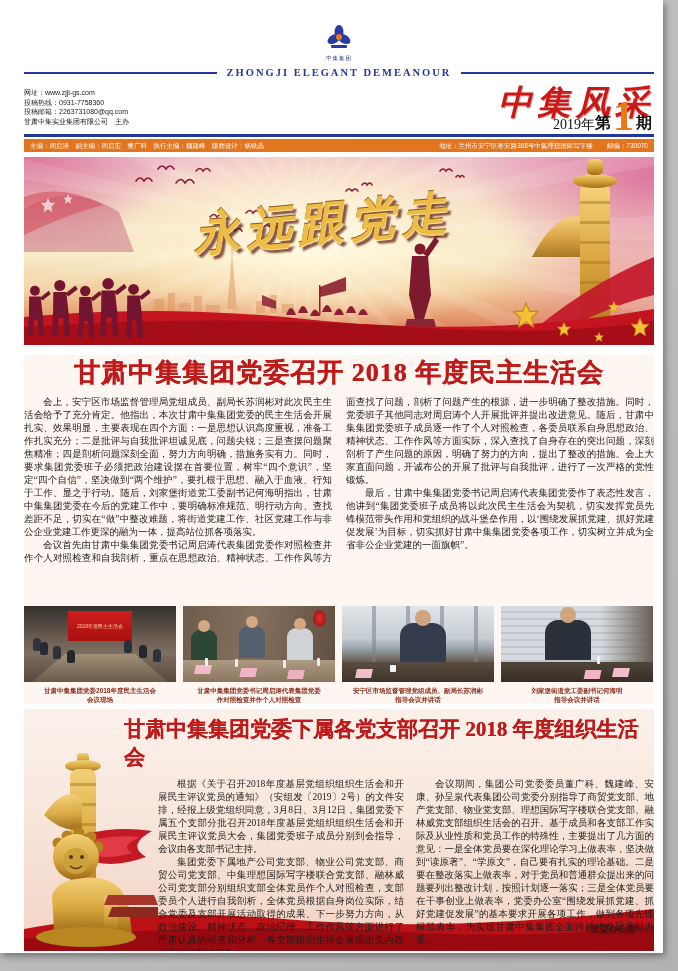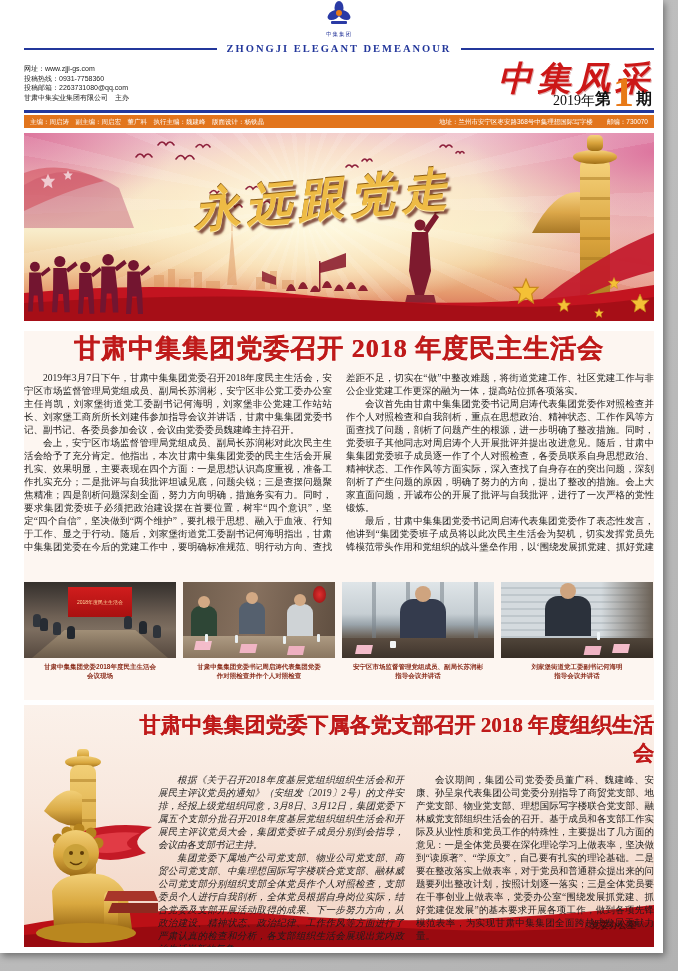--- a/index.html
+++ b/index.html
@@ -2,21 +2,21 @@
 <html><head>
 <meta charset="utf-8">
 <style>
   html,body{margin:0;padding:0;}
   body{width:678px;height:971px;background:#bdbdbd;font-family:"Liberation Sans",sans-serif;}
   .page{position:relative;width:678px;height:971px;background:linear-gradient(135deg,#c6c6c6,#b2b2b2);overflow:hidden;}
   .sheet{position:absolute;left:0;top:0;width:663px;height:953px;background:#fff;box-shadow:2px 3px 7px rgba(0,0,0,.4);overflow:hidden;}
   .content{width:630px;margin-left:24px;}
 
   
-  .masthead{}
+  .masthead{padding-top:24px;}
   .logo-wrap{text-align:center;}
   .logo{display:inline-block;width:26px;height:26px;}
   .logo-caption{font-size:5.5px;color:#27379b;letter-spacing:1px;margin-top:1px;}
   .rule-row{display:flex;align-items:center;gap:10px;margin-top:5px;}
   .rule-row::before,.rule-row::after{content:"";flex:1;border-top:2px solid #23379b;}
   .eng{font-family:"Liberation Serif",serif;font-weight:bold;font-size:10.5px;letter-spacing:2px;color:#23379b;white-space:nowrap;}
   .mast-row{position:relative;height:52px;}
   .contact{position:absolute;left:0;top:10px;font-size:7px;line-height:9.5px;color:#222;}
   .paper-title{text-align:right;font-family:"Liberation Serif",serif;font-weight:900;font-style:italic;font-size:34px;line-height:50px;color:#cc1717;letter-spacing:5px;text-shadow:1px 1px 0 rgba(160,20,20,.35);}
   .issue{position:absolute;right:2px;bottom:-2px;display:flex;align-items:flex-end;font-family:"Liberation Serif",serif;color:#111;}
@@ -33,21 +33,21 @@
       radial-gradient(ellipse 300px 140px at 46% 42%, rgba(255,252,230,.95), rgba(255,240,205,.55) 45%, rgba(255,230,200,0) 72%),
       radial-gradient(ellipse 260px 160px at 0% 0%, rgba(214,92,140,.75), rgba(214,92,140,0) 60%),
       radial-gradient(ellipse 300px 170px at 100% 10%, rgba(216,96,148,.8), rgba(216,96,148,0) 62%),
       radial-gradient(ellipse 240px 140px at 96% 70%, rgba(226,120,150,.5), rgba(226,120,150,0) 60%),
       linear-gradient(180deg,#eec0cc 0%,#f6e2c8 30%,#f8ecca 52%,#f2cf9e 70%,#e59a6e 85%,#d5614e 100%);}
   .rays{position:absolute;inset:0;background:repeating-conic-gradient(from -20deg at 44% 38%, rgba(255,255,255,.28) 0 4deg, rgba(255,255,255,0) 4deg 12deg);opacity:.4;}
   .banner-art{position:absolute;inset:0;width:100%;height:100%;}
   .slogan{position:absolute;left:50%;top:36px;transform:translateX(-56%) rotate(-5deg);font-family:"Liberation Serif",serif;font-weight:bold;font-style:italic;font-size:46px;letter-spacing:6px;color:#eebb45;white-space:nowrap;text-shadow:0 1px 0 #fce9a6,0 -1px 0 #8a5a10,3px 4px 2px rgba(95,30,18,.75);}
 
   
-  .mid{background:#fdf6f1;padding-bottom:20px;}
+  .mid{background:#fdf6f1;padding-bottom:0;}
   .headline1{margin:10px 0 6px;font-family:"Liberation Serif",serif;font-weight:800;font-size:26px;letter-spacing:1px;color:#bf1a1a;text-align:center;text-shadow:.4px 0 0 #bf1a1a;}
   .article1{column-count:2;column-gap:14px;height:202px;overflow:hidden;font-family:"Liberation Serif",serif;font-size:9.5px;line-height:13px;text-align:justify;color:#1c1c1c;}
   .article1 p,.col p{margin:0;text-indent:2em;}
 
   
   .photo-row{display:flex;gap:7px;margin-top:8px;}
   .photo{position:relative;width:152px;height:76px;overflow:hidden;flex:none;}
   .p1{background:linear-gradient(180deg,#35302c 0%,#4a423c 18%,#6e6054 45%,#7d6e60 62%,#55483e 100%);}
   .screen{position:absolute;left:44px;top:5px;width:64px;height:30px;background:linear-gradient(180deg,#d01d1d,#a91010);color:#ffd79e;font-size:5px;display:flex;align-items:center;justify-content:center;text-align:center;}
   .tbl{position:absolute;bottom:0;left:8px;right:8px;height:28px;background:linear-gradient(180deg,#a18f77,#6b5b4a);clip-path:polygon(24% 0,76% 0,100% 100%,0 100%);}
@@ -67,25 +67,25 @@
   .bigman::before{content:"";position:absolute;top:-13px;left:15px;width:16px;height:16px;border-radius:50%;background:#cfa47f;}
   .tbl3{position:absolute;bottom:0;width:100%;height:20px;background:linear-gradient(180deg,#5a4c40,#3e342c);}
   .cup{position:absolute;width:6px;height:7px;background:#f2f4f5;border-radius:1px;}
   .p4{background:repeating-linear-gradient(180deg,#d4dade 0 5px,#bfc7cc 5px 7px);}
   .shade{position:absolute;right:0;top:0;width:52px;height:100%;background:linear-gradient(90deg,rgba(90,82,72,0),#6a6055);}
   .caption-row{display:flex;gap:7px;margin-top:4px;}
   .caption{width:152px;flex:none;font-size:6.5px;line-height:9px;color:#8c2f1e;text-align:center;white-space:pre-line;font-weight:bold;}
 
   
   .sec2{position:relative;margin-top:5px;height:242px;overflow:hidden;background:linear-gradient(180deg,#fbf1ea 0%,#f8e8de 40%,#f5ddd0 70%,#f2d4c4 100%);}
-  .headline2{margin:6px 0 7px 100px;font-family:"Liberation Serif",serif;font-weight:800;font-size:21px;color:#bf1a1a;text-align:right;text-shadow:.3px 0 0 #bf1a1a;}
+  .headline2{margin:6px 0 7px 100px;font-family:"Liberation Serif",serif;font-weight:800;font-size:21px;color:#bf1a1a;text-align:left;text-shadow:.3px 0 0 #bf1a1a;}
   .sec2-cols{display:flex;position:relative;z-index:2;}
   .lion-space{width:134px;flex:none;}
   .col{font-family:"Liberation Serif",serif;font-size:9.5px;line-height:13px;text-align:justify;color:#1c1c1c;}
-  .col.left{width:248px;margin-right:12px;font-style:italic;}
+  .col.left{width:248px;margin-right:12px;}
   .col.right{width:240px;}
   .lion{position:absolute;left:0;bottom:2px;width:134px;height:196px;z-index:3;}
   .red-wave{position:absolute;left:0;right:0;bottom:0;height:52px;z-index:1;}
   .red-wave svg{position:absolute;inset:0;width:100%;height:100%;}
   .byline{position:absolute;right:18px;top:24px;font-size:9px;font-weight:bold;color:#4a0a0a;z-index:4;font-family:"Liberation Serif",serif;text-align:right;}
 </style>
 </head>
 <body>
 
 <div class="page">
@@ -219,21 +219,20 @@
          <use href="#star" transform="translate(616,170) scale(1.1)"></use>
          <use href="#star" transform="translate(575,180) scale(.55)"></use>
        </g>
      </svg>
      <div class="slogan">永远跟党走</div>
    </div>
 
    <section class="mid">
      <h1 class="headline1">甘肃中集集团党委召开 2018 年度民主生活会</h1>
      <div class="article1">
-       <p>2019年3月7日下午，甘肃中集集团党委召开2018年度民主生活会，安宁区市场监督管理局党组成员、副局长苏润彬，安宁区非公党工委办公室主任肖凯，刘家堡街道党工委副书记何海明，刘家堡非公党建工作站站长、刘家堡工商所所长刘建伟参加指导会议并讲话，甘肃中集集团党委书记、副书记、各委员参加会议，会议由党委委员魏建峰主持召开。</p>
        <p>会上，安宁区市场监督管理局党组成员、副局长苏润彬对此次民主生活会给予了充分肯定。他指出，本次甘肃中集集团党委的民主生活会开展扎实、效果明显，主要表现在四个方面：一是思想认识高度重视，准备工作扎实充分；二是批评与自我批评坦诚见底，问题尖锐；三是查摆问题聚焦精准；四是剖析问题深刻全面，努力方向明确，措施务实有力。同时，要求集团党委班子必须把政治建设摆在首要位置，树牢“四个意识”，坚定“四个自信”，坚决做到“两个维护”，要扎根于思想、融入于血液、行知于工作、显之于行动。随后，刘家堡街道党工委副书记何海明指出，甘肃中集集团党委在今后的党建工作中，要明确标准规范、明行动方向、查找差距不足，切实在“做”中整改难题，将街道党建工作、社区党建工作与非公企业党建工作更深的融为一体，提高站位抓各项落实。</p>
        <p>会议首先由甘肃中集集团党委书记周启涛代表集团党委作对照检查并作个人对照检查和自我剖析，重点在思想政治、精神状态、工作作风等方面查找了问题，剖析了问题产生的根源，进一步明确了整改措施。同时，党委班子其他同志对周启涛个人开展批评并提出改进意见。随后，甘肃中集集团党委班子成员逐一作了个人对照检查，各委员联系自身思想政治、精神状态、工作作风等方面实际，深入查找了自身存在的突出问题，深刻剖析了产生问题的原因，明确了努力的方向，提出了整改的措施。会上大家直面问题，开诚布公的开展了批评与自我批评，进行了一次严格的党性锻炼。</p>
        <p>最后，甘肃中集集团党委书记周启涛代表集团党委作了表态性发言，他讲到“集团党委班子成员将以此次民主生活会为契机，切实发挥党员先锋模范带头作用和党组织的战斗堡垒作用，以‘围绕发展抓党建、抓好党建促发展’为目标，切实抓好甘肃中集集团党委各项工作，切实树立并成为全省非公企业党建的一面旗帜”。</p>
      </div>
 
      <div class="photo-row">
        <div class="photo p1">
          <span class="screen">2018年度民主生活会</span>
          <div class="tbl"></div>
          <div class="ppl ppl-l"></div>

